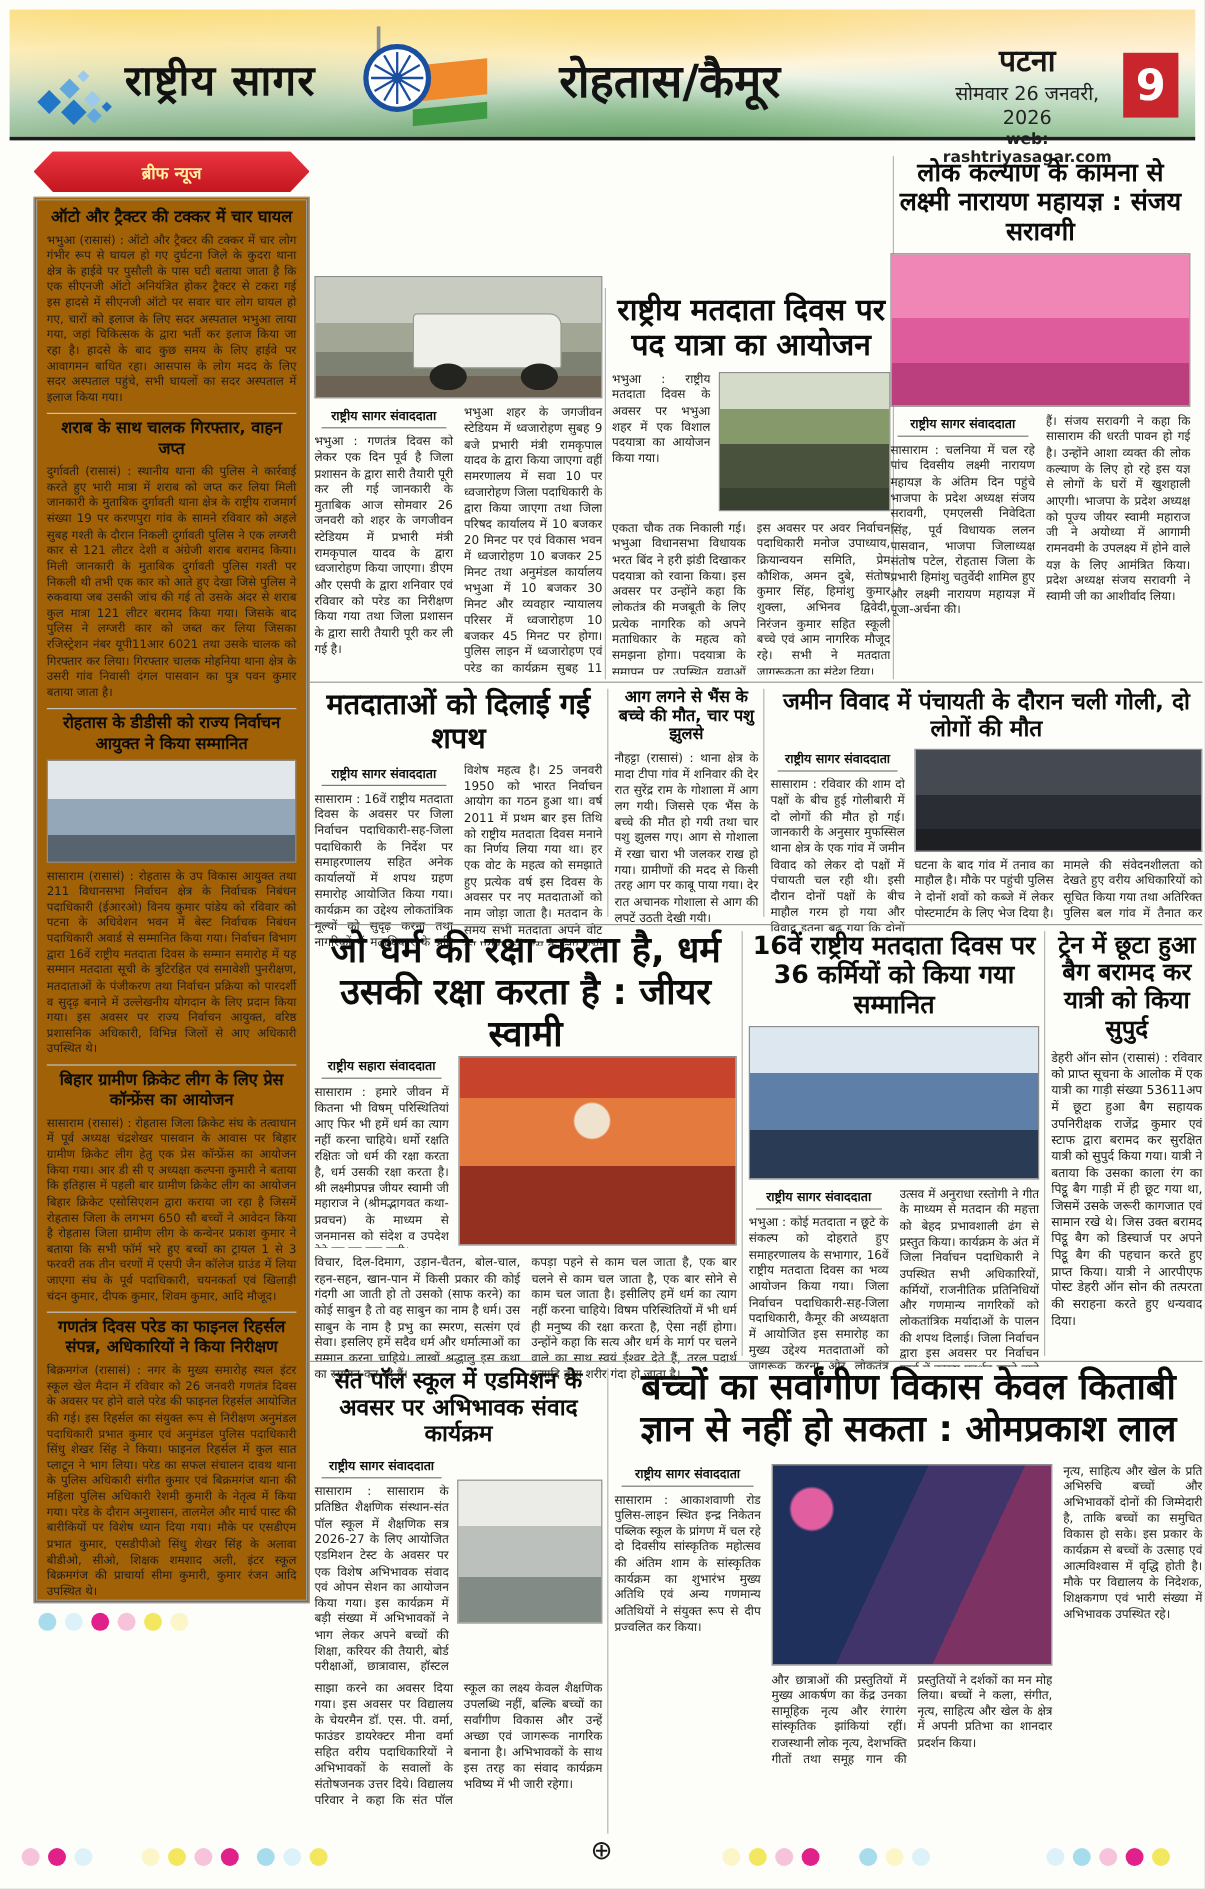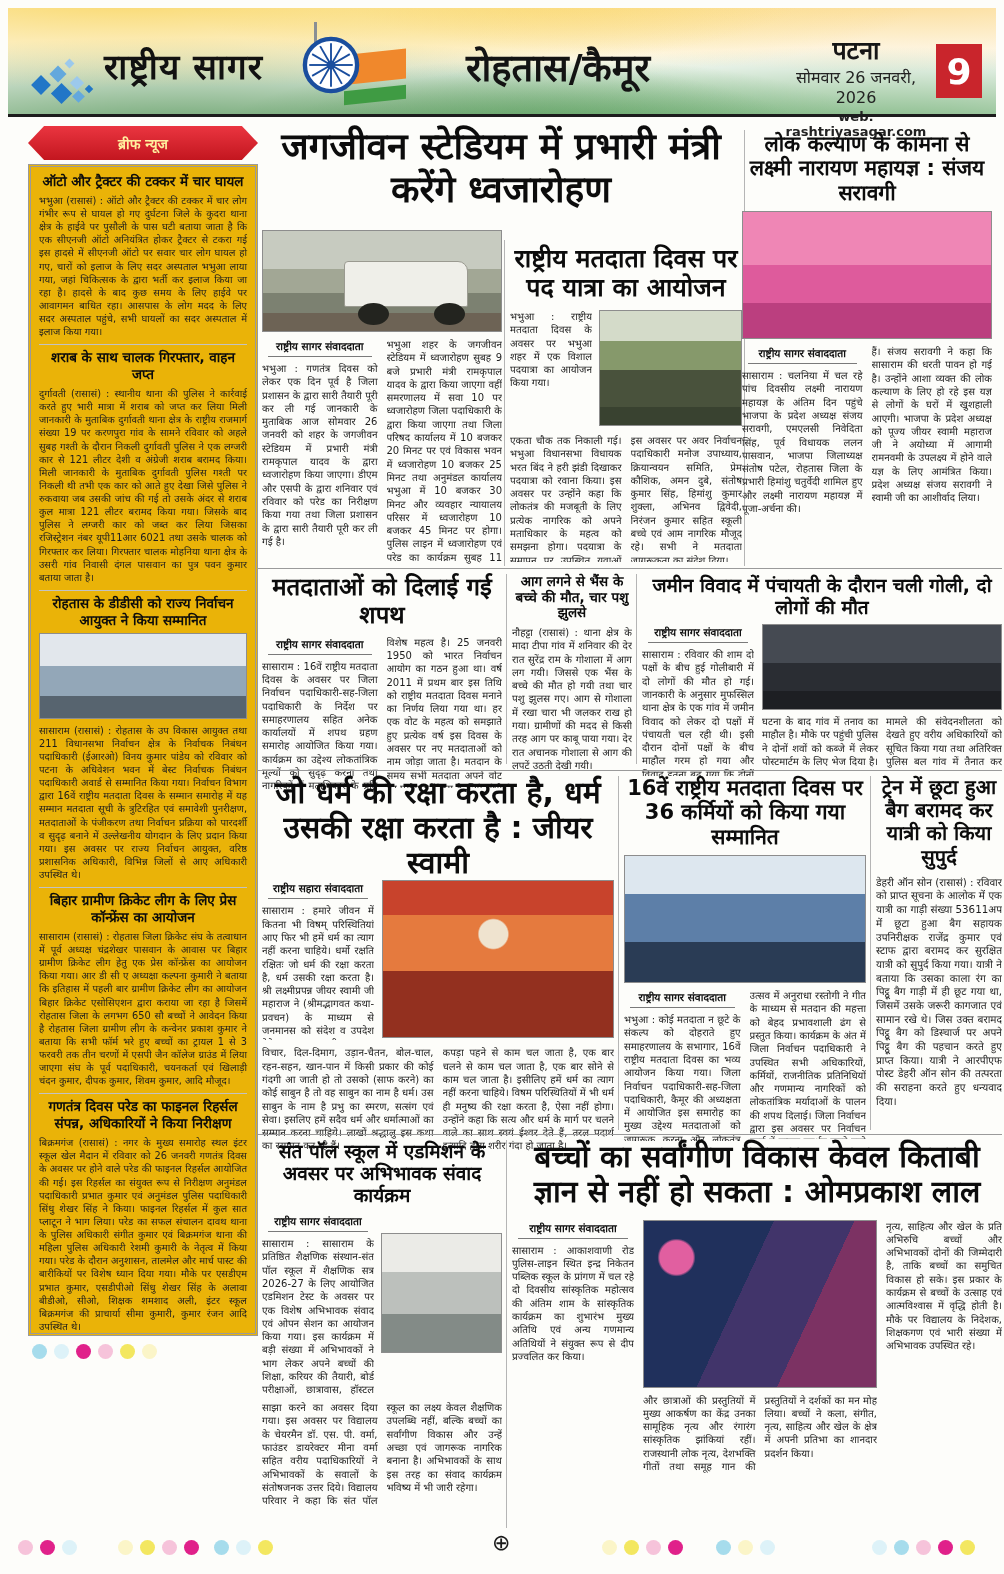--- a/index.html
+++ b/index.html
@@ -34,21 +34,21 @@
 .page-num{width:46px;height:54px;background:#c9252c;color:#fff;font-size:36px;font-weight:bold;
   display:flex;align-items:center;justify-content:center}
 .head-rule{left:8px;top:114px;width:988px;height:3px;background:#1c1c1c}
 .diamond{position:absolute;transform:rotate(45deg)}
 .flagband{position:absolute;transform:skewY(-6deg)}
 
 .brief-ribbon{left:28px;top:126px;width:230px;height:34px;background:linear-gradient(180deg,#ea3540,#c3161f);
   clip-path:polygon(0 50%,7% 0,93% 0,100% 50%,93% 100%,7% 100%);
   display:flex;align-items:center;justify-content:center;
   font-size:14px;font-weight:bold;color:#ffef9e}
-.brief-box{left:28px;top:164px;width:230px;height:1172px;border:3px double #9a9a9a;background:#eab308;
+.brief-box{left:28px;top:164px;width:230px;height:1172px;border:3px double #9a9a9a;background:#a16207;
   padding:6px 8px;overflow:hidden}
 .brief-item{border-top:1px solid #c2c2c2;padding-top:4px;margin-top:6px}
 .brief-item:first-child{border-top:none;margin-top:0;padding-top:0}
 .brief-hl{font-size:13.5px;font-weight:bold;text-align:center;line-height:1.25;color:#0c0c0c;margin-bottom:4px}
 .brief-body{font-size:9.8px;line-height:1.34;text-align:justify;color:#1d1d1d}
 
 .p-parade{background:linear-gradient(180deg,#c7cbc0 0 38%,#a2a795 38% 62%,#7c8171 62% 82%,#6d6355 82%)}
 .p-parade .jeep{position:absolute;left:34%;top:30%;width:52%;height:46%;background:#efefe9;border-radius:4px 10px 2px 2px;border:1px solid #9a9a90}
 .p-parade .wheel{position:absolute;bottom:6%;width:13%;height:22%;background:#23241f;border-radius:50%}
 .p-padyatra{background:linear-gradient(180deg,#d4dbc9 0 26%,#86996b 26% 52%,#49523c 52% 84%,#394230 84%)}
@@ -150,23 +150,20 @@
   </div>
   <div class="abs dots" style="left:32px;top:1344px">
     <span class="dot c1"></span>
       <span class="dot c2"></span>
       <span class="dot c3"></span>
     <span class="dot c4"></span>
       <span class="dot c5"></span>
       <span class="dot c6"></span>
   </div>
 
-  <div class="abs" style="left:262px;top:126px;width:478px">
-    <div class="hl" style="font-size:37px">जगजीवन स्टेडियम में प्रभारी मंत्री करेंगे ध्वजारोहण</div>
-  </div>
   <div class="abs photo p-parade" style="left:262px;top:230px;width:240px;height:102px">
     <span class="jeep"></span>
       <span class="wheel" style="left:40%"></span>
       <span class="wheel" style="left:72%"></span>
   </div>
   <div class="abs" style="left:262px;top:338px;width:240px;height:226px">
     <div class="cols" style="height:100%">
       <div>
         <span class="byline">राष्ट्रीय सागर संवाददाता</span>
         <div class="body-txt" style="height:198px">भभुआ : गणतंत्र दिवस को लेकर एक दिन पूर्व है जिला प्रशासन के द्वारा सारी तैयारी पूरी कर ली गई जानकारी के मुताबिक आज सोमवार 26 जनवरी को शहर के जगजीवन स्टेडियम में प्रभारी मंत्री रामकृपाल यादव के द्वारा ध्वजारोहण किया जाएगा। डीएम और एसपी के द्वारा शनिवार एवं रविवार को परेड का निरीक्षण किया गया तथा जिला प्रशासन के द्वारा सारी तैयारी पूरी कर ली गई है।</div>

